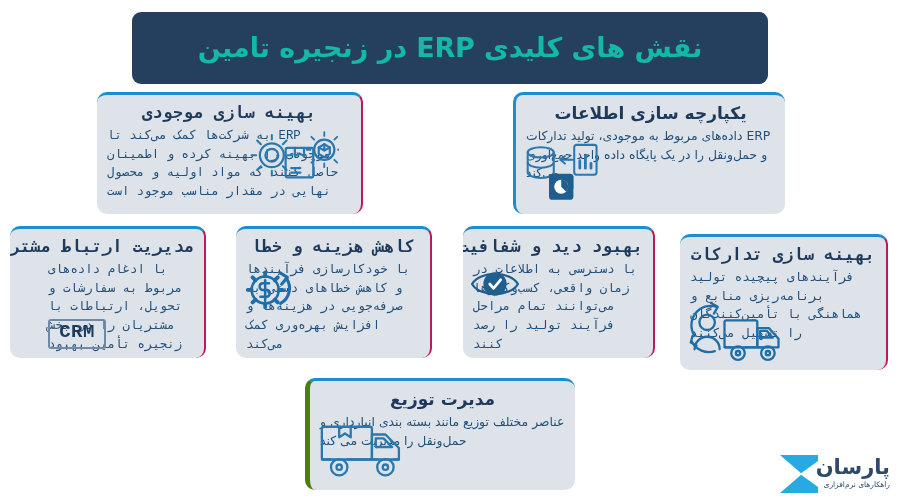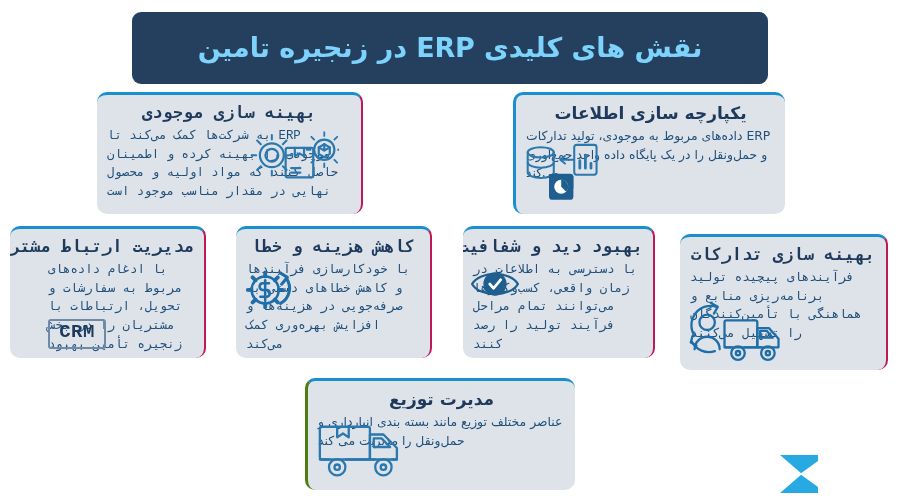--- a/index.html
+++ b/index.html
@@ -25,21 +25,21 @@
     height: 72px;
     background: #24405e;
     border-radius: 9px;
     display: flex;
     align-items: center;
     justify-content: center;
     box-sizing: border-box;
     padding: 0 26px;
   }
   #title-banner .title-text {
-    color: #7dd3fc;
+    color: #14b8a6;
     font-size: 27px;
     font-weight: bold;
     line-height: 1.35;
     text-align: left;
     letter-spacing: -0.2px;
   }
 
   
   .card {
     position: absolute;
@@ -68,21 +68,21 @@
     color: #1f4f7a;
     font-size: 12.4px;
     line-height: 1.5;
     text-align: left;
     margin: 0;
   }
 
   
   .edge-right { border-right: 2px solid #be185d; font-family: Liberation Mono, monospace; }
   .edge-left  { border-left: 3px solid #1a8fd0; }
-  .edge-left-soft { border-left: 3px solid #4d7c0f; }
+  .edge-left-soft { border-left: 5px solid #4d7c0f; }
   .edge-top   { border-top: 3px solid #1a8fd0; }
 
   
   .icon-wrap {
     position: absolute;
     color: #1f6ea8;
     pointer-events: none;
   }
   .icon-wrap svg { display: block; }
 
@@ -297,13 +297,17 @@
   </div>
 </div>
 
 <div id="logo">
   <div class="logo-mark">
     <svg viewBox="0 0 40 38" width="40" height="38">
       <path d="M2 0 H40 V38 H2 L24 19 Z" fill="#27a9e1"></path>
       <path d="M40 6 L22 19 L40 32 Z" fill="#ffffff"></path>
     </svg>
   </div>
+  <div class="logo-text-block">
+    <div class="logo-name">پارسان</div>
+    <div class="logo-tagline">راهکارهای نرم‌افزاری</div>
+  </div>
 </div>
 
 </body></html>

